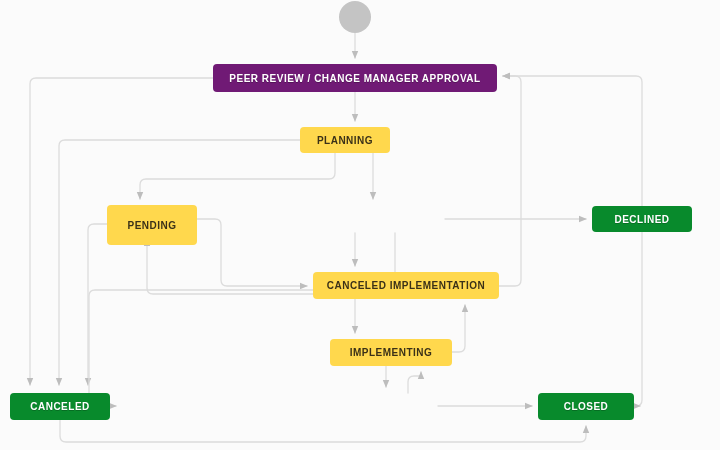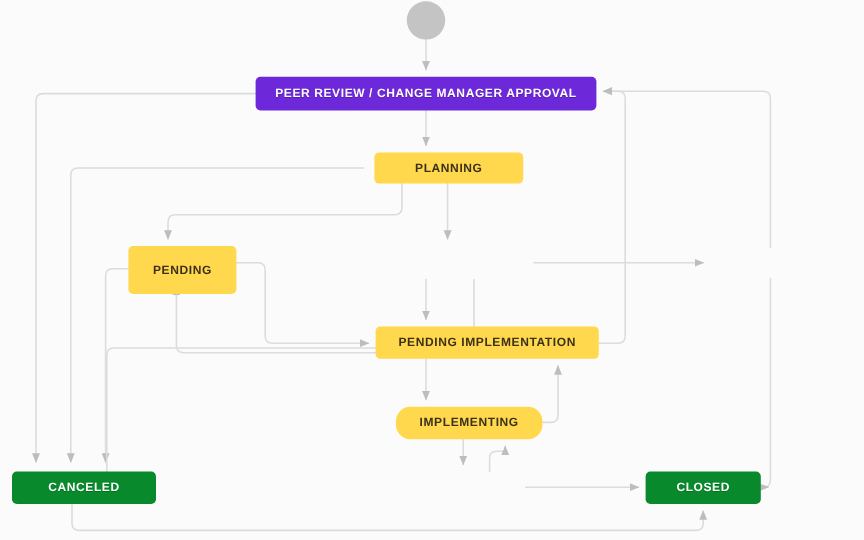--- a/index.html
+++ b/index.html
@@ -29,21 +29,21 @@
     display: flex;
     align-items: center;
     justify-content: center;
     font-size: 10px;
     font-weight: bold;
     letter-spacing: 0.5px;
     white-space: nowrap;
     user-select: none;
   }
   .node-blue {
-    background: #6d28d9;
+    background: #701a75;
     color: #ffffff;
     text-shadow: 0 1px 0 rgba(0,0,0,0.25);
   }
   .node-yellow {
     background: #ffd84d;
     color: #3b3118;
   }
   .node-green {
     background: #088a2c;
     color: #ffffff;
@@ -108,20 +108,21 @@
 
       <path d="M60,420 L60,436 Q60,442 66,442 L580,442 Q586,442 586,436 L586,426"></path>
 
       <path d="M642,232 L642,400 Q642,406 636,406 L640,406"></path>
     </g>
   </svg>
 
   <div class="start-node" style="left: 339px; top: 1px; width: 32px; height: 32px;"></div>
 
   <div class="node node-blue" style="left: 213px; top: 64px; width: 284px; height: 28px;">PEER REVIEW / CHANGE MANAGER APPROVAL</div>
-  <div class="node node-yellow" style="left: 312px; top: 127px; width: 124px; height: 26px;">PLANNING</div>
+  <div class="node node-yellow" style="left: 300px; top: 127px; width: 90px; height: 26px;">PLANNING</div>
   <div class="node node-yellow" style="left: 107px; top: 205px; width: 90px; height: 40px;">PENDING</div>
-  <div class="node node-yellow" style="left: 313px; top: 272px; width: 186px; height: 27px;">PENDING IMPLEMENTATION</div>
-  <div class="node node-yellow" style="left: 330px; top: 339px; width: 122px; height: 27px; border-radius: 12px;">IMPLEMENTING</div>
-  <div class="node node-green" style="left: 10px; top: 393px; width: 120px; height: 27px;">CANCELED</div>
+  <div class="node node-green" style="left: 592px; top: 206px; width: 100px; height: 26px;">DECLINED</div>
+  <div class="node node-yellow" style="left: 313px; top: 272px; width: 186px; height: 27px;">CANCELED IMPLEMENTATION</div>
+  <div class="node node-yellow" style="left: 330px; top: 339px; width: 122px; height: 27px;">IMPLEMENTING</div>
+  <div class="node node-green" style="left: 10px; top: 393px; width: 100px; height: 27px;">CANCELED</div>
   <div class="node node-green" style="left: 538px; top: 393px; width: 96px; height: 27px;">CLOSED</div>
 
 </div>
 
 </body></html>

